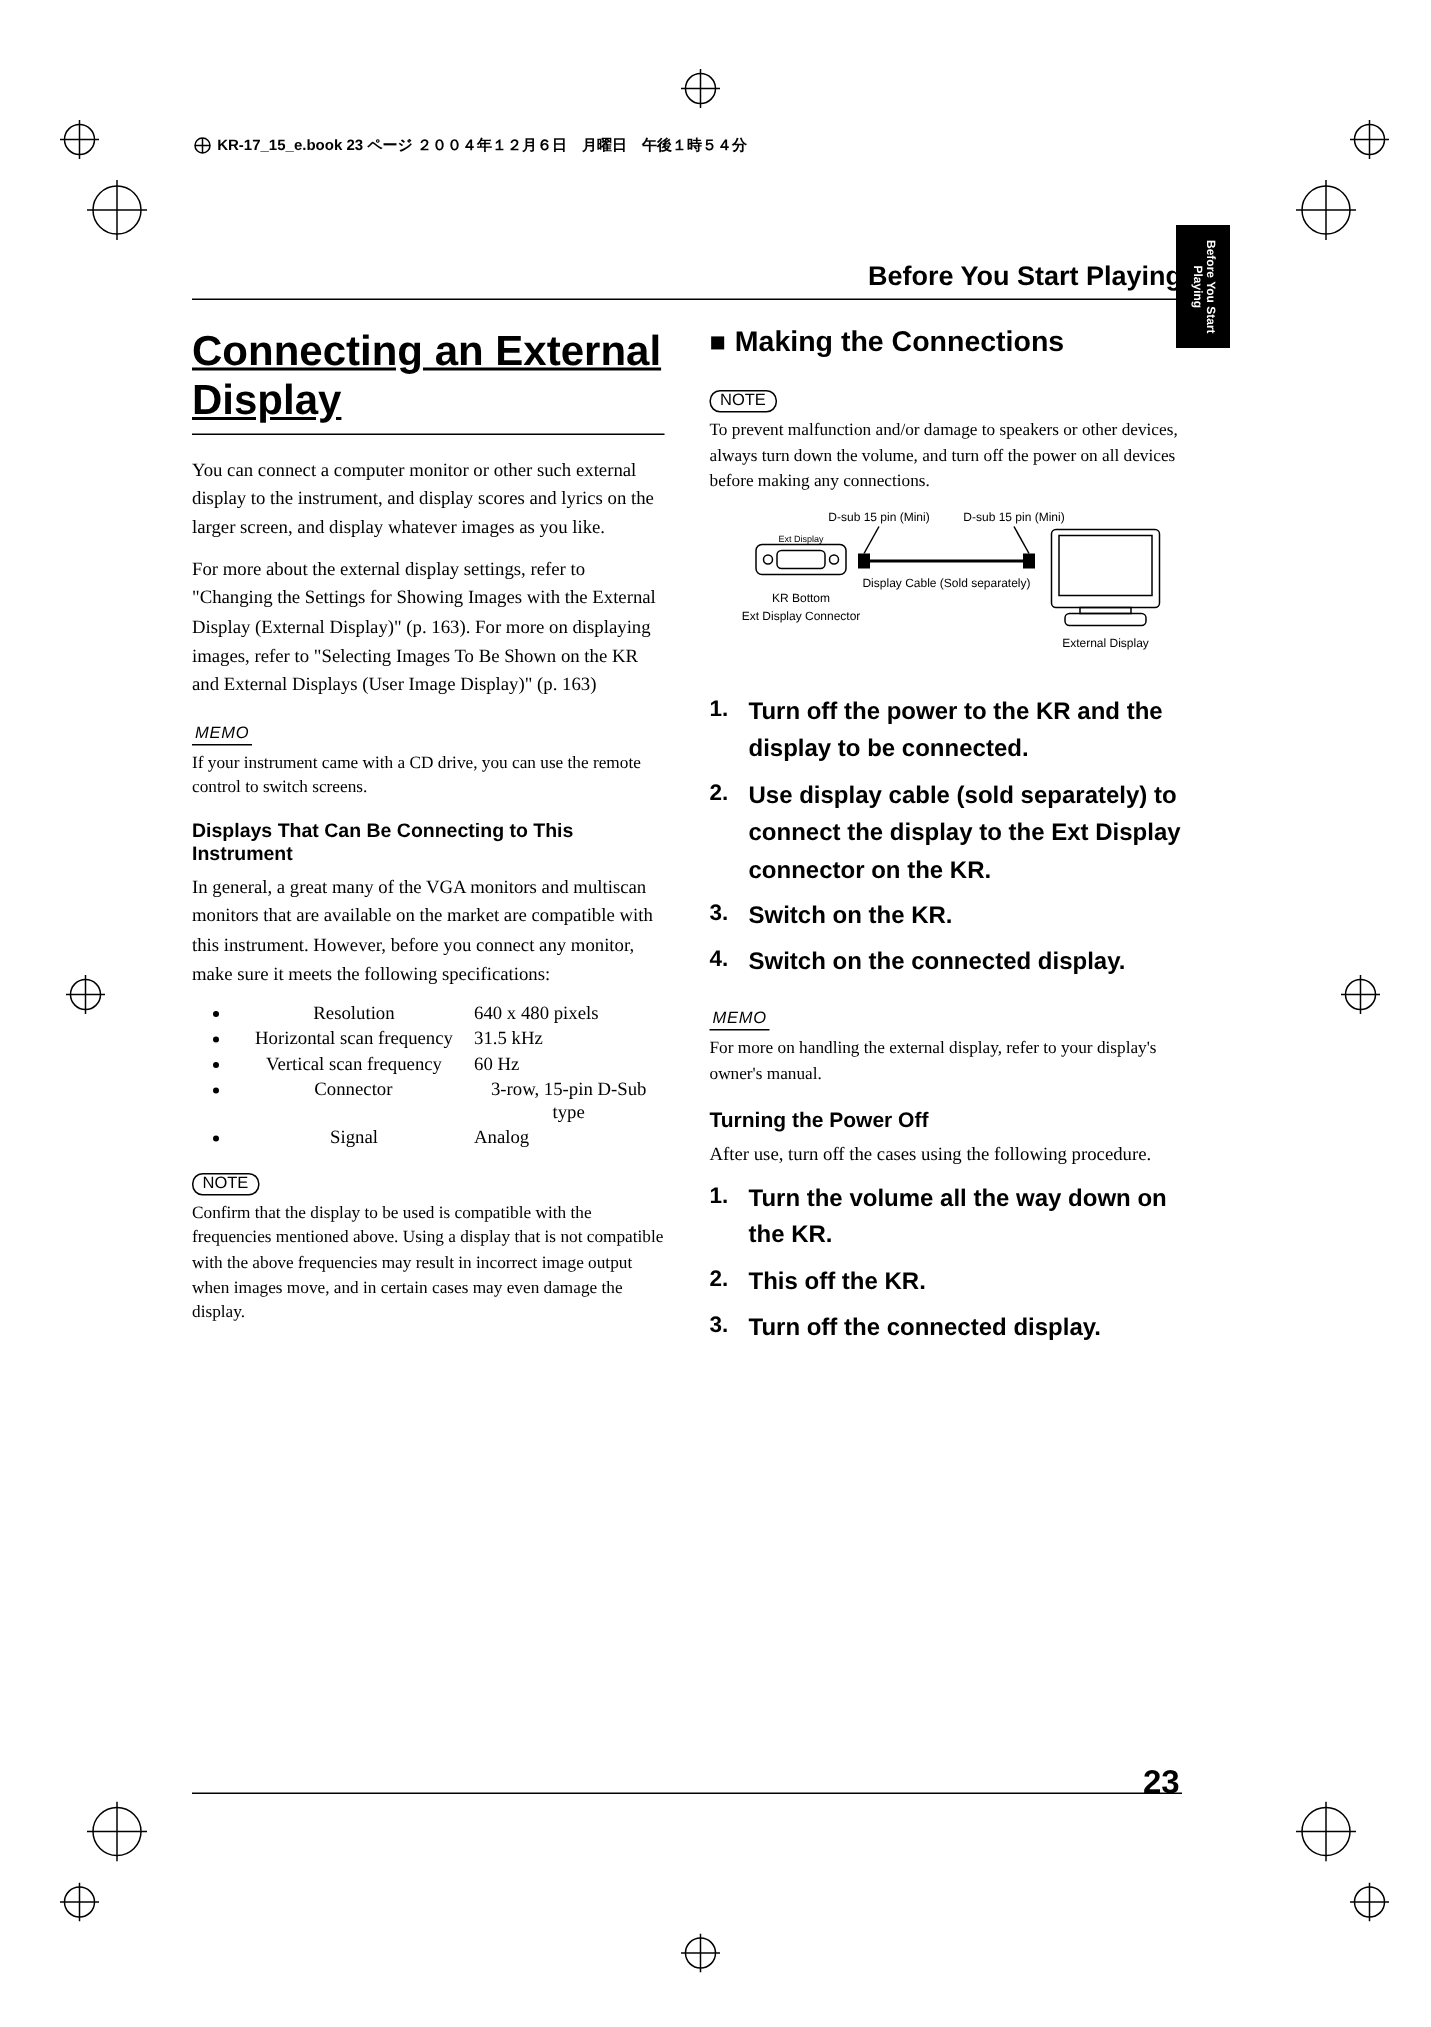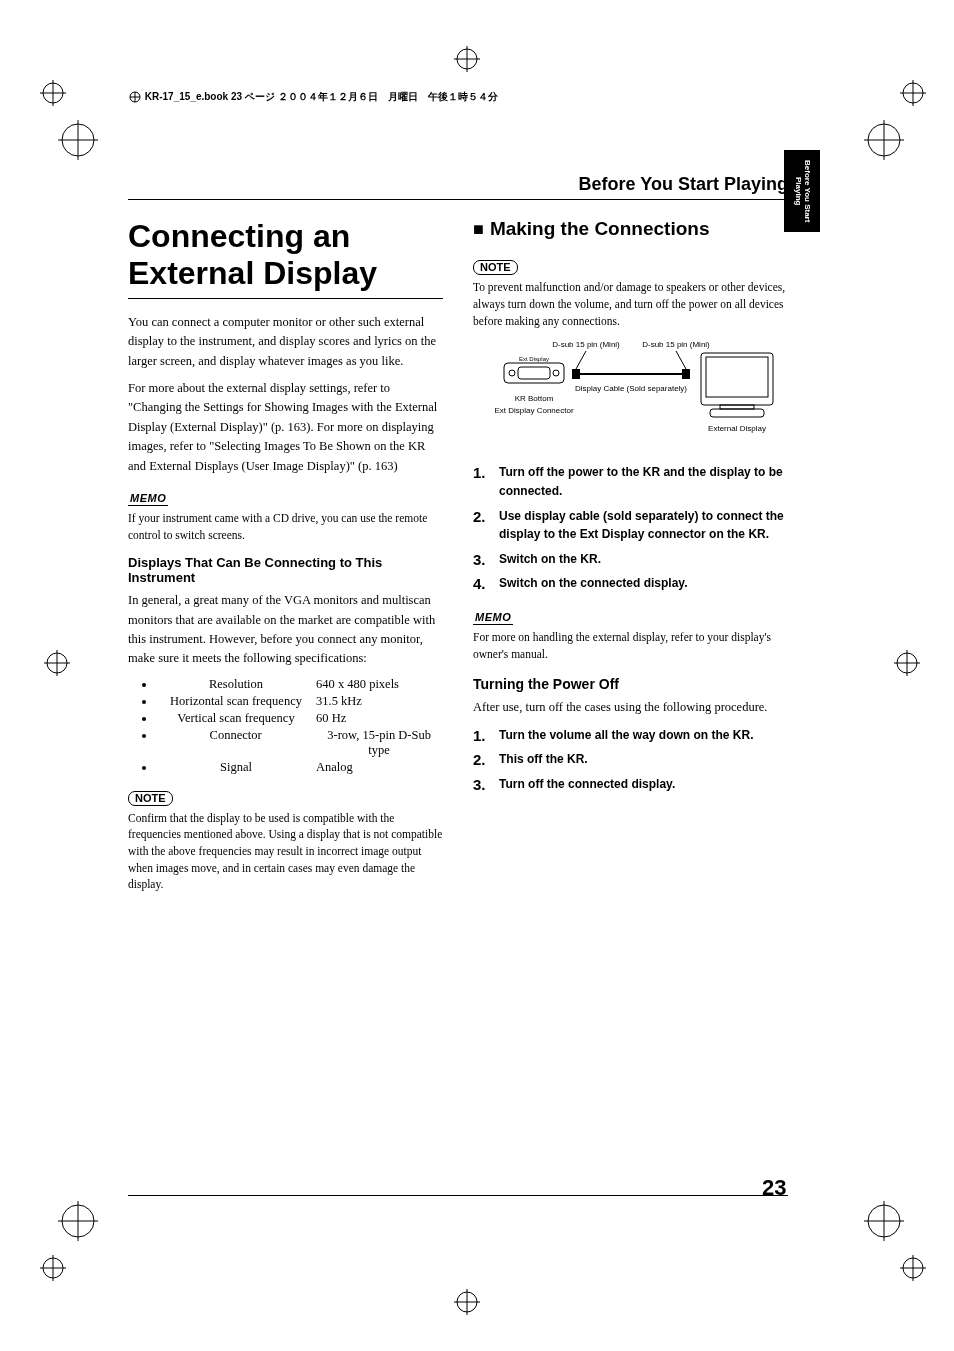--- a/index.html
+++ b/index.html
@@ -37,35 +37,36 @@
   .columns {
     display: flex;
     gap: 30px;
   }
   .col {
     width: 315px;
   }
   h1.main-title {
     font-family: Arial, sans-serif;
     font-weight: 900;
-    font-size: 32px;
+    font-size: 28px;
     margin: 0 0 14px 0;
     line-height: 1.15;
     border-bottom: 1px solid #000;
     padding-bottom: 6px;
+    text-decoration: underline;
   }
   p.body {
     font-size: 12.5px;
     line-height: 1.55;
     margin: 0 0 8px 0;
   }
   .memo-badge, .note-badge {
     display: inline-block;
     font-family: Arial, sans-serif;
-    font-weight: bold;
+    font-weight: normal;
     font-size: 11px;
     margin: 8px 0 4px 0;
   }
   .memo-badge {
     font-style: italic;
     border-bottom: 1.5px solid #000;
     padding: 0 2px 1px 2px;
     letter-spacing: 0.5px;
   }
   .note-badge {
@@ -118,21 +119,21 @@
     padding-left: 0;
     margin: 6px 0 10px 0;
     counter-reset: step;
   }
   ol.steps li {
     counter-increment: step;
     position: relative;
     padding-left: 26px;
     font-family: Arial, sans-serif;
     font-weight: bold;
-    font-size: 12px;
+    font-size: 16px;
     line-height: 1.55;
     margin: 6px 0;
   }
   ol.steps li::before {
     content: counter(step) ".";
     position: absolute;
     left: 0;
     top: -2px;
     font-family: Arial, sans-serif;
     font-weight: 900;

